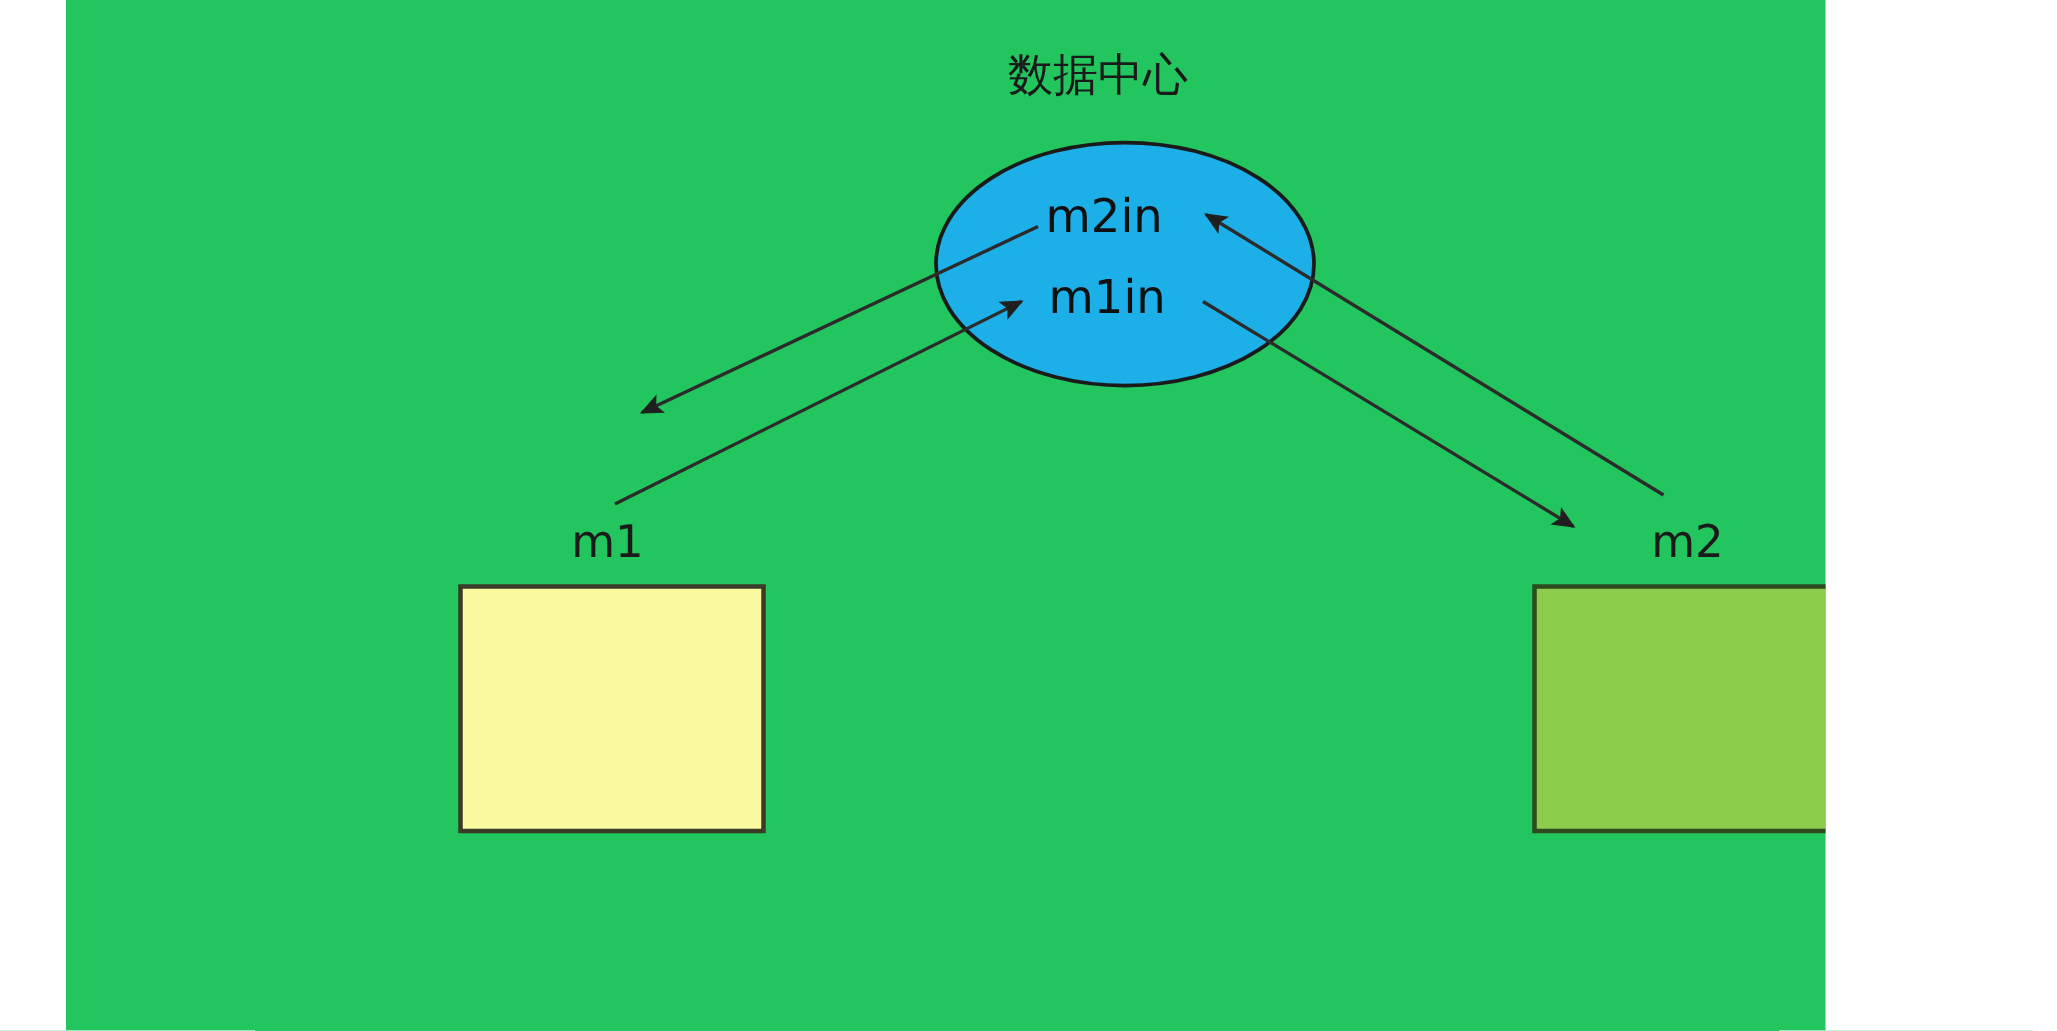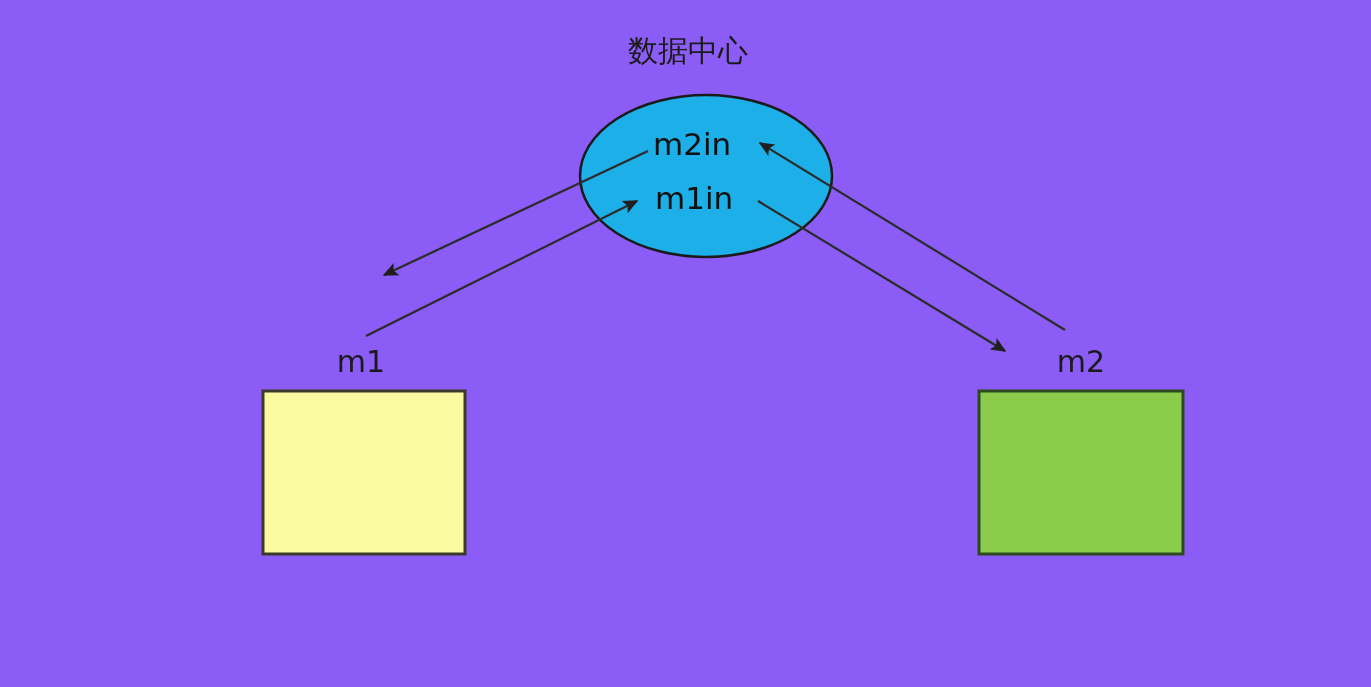--- a/index.html
+++ b/index.html
@@ -5,24 +5,25 @@
   html, body {
     margin: 0;
     padding: 0;
     background: #ffffff;
   }
   body {
     font-family: "DejaVu Sans", "Liberation Sans", sans-serif;
   }
   #canvas {
     position: relative;
-    width: 1371px;
+    width: 1173px;
     height: 687px;
-    background: #8b5cf6;
+    background: #22c55e;
     overflow: hidden;
+    margin-left: 44px;
   }
   #diagram-svg {
     position: absolute;
     left: 0;
     top: 0;
     width: 1371px;
     height: 687px;
   }
   .node-label {
     font-family: "DejaVu Sans", "Liberation Sans", sans-serif;

